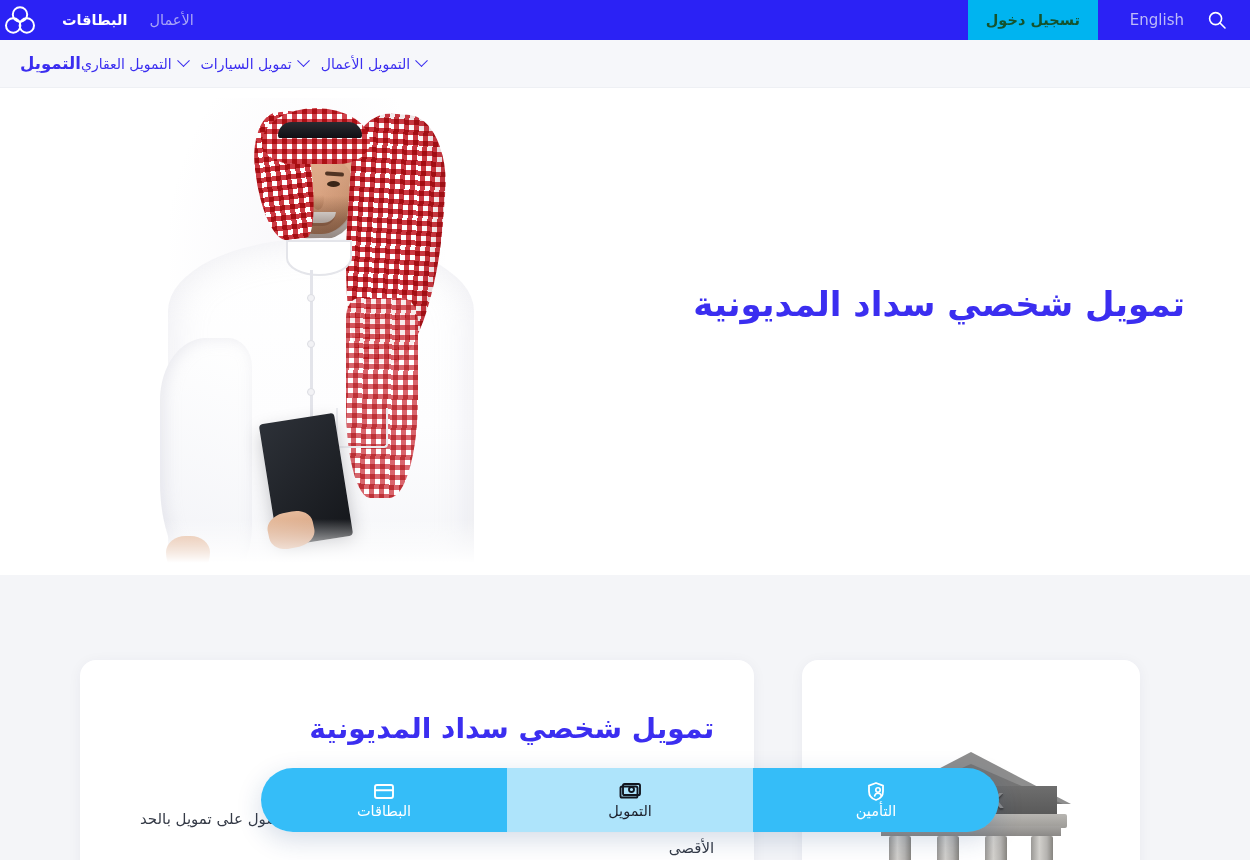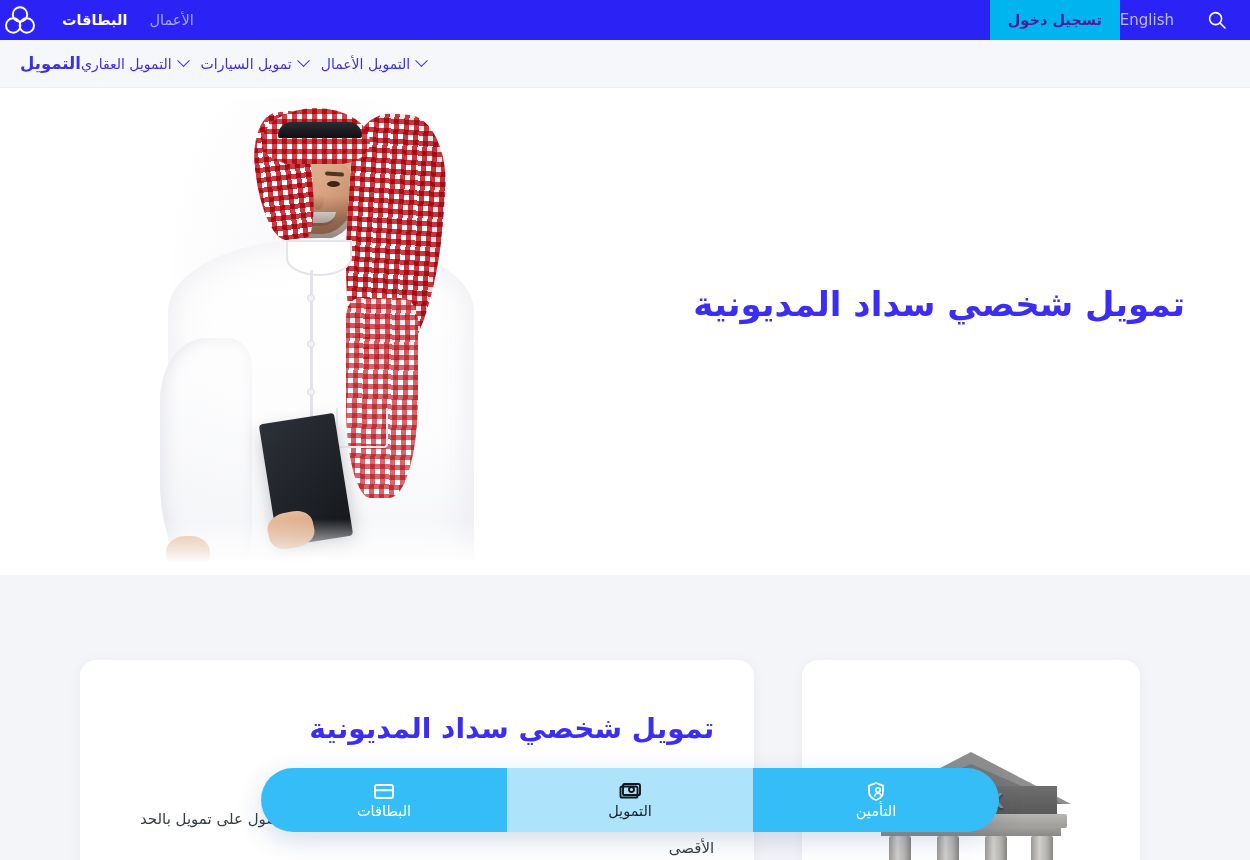--- a/index.html
+++ b/index.html
@@ -49,37 +49,37 @@
   }
   .topbar-left {
     display: flex;
     align-items: stretch;
     flex-direction: row-reverse;
   }
   .tb-left-items {
     display: flex;
     align-items: center;
     flex-direction: row-reverse;
-    gap: 32px;
-    padding: 0 22px 0 0;
+    gap: 22px;
+    padding: 0 22px 0 32px;
   }
   .lang-link {
     color: #bdbbf7;
     font-size: 15px;
     cursor: pointer;
     white-space: nowrap;
   }
   .search-btn {
     width: 22px; height: 22px;
     cursor: pointer;
     display: flex; align-items: center; justify-content: center;
   }
   .login-btn {
     background: #00b4f0;
-    color: #4c1d95;
+    color: #14532d;
     font-size: 14.5px;
     font-weight: bold;
     display: flex;
     align-items: center;
     justify-content: center;
     width: 130px;
     cursor: pointer;
     white-space: nowrap;
   }
 

